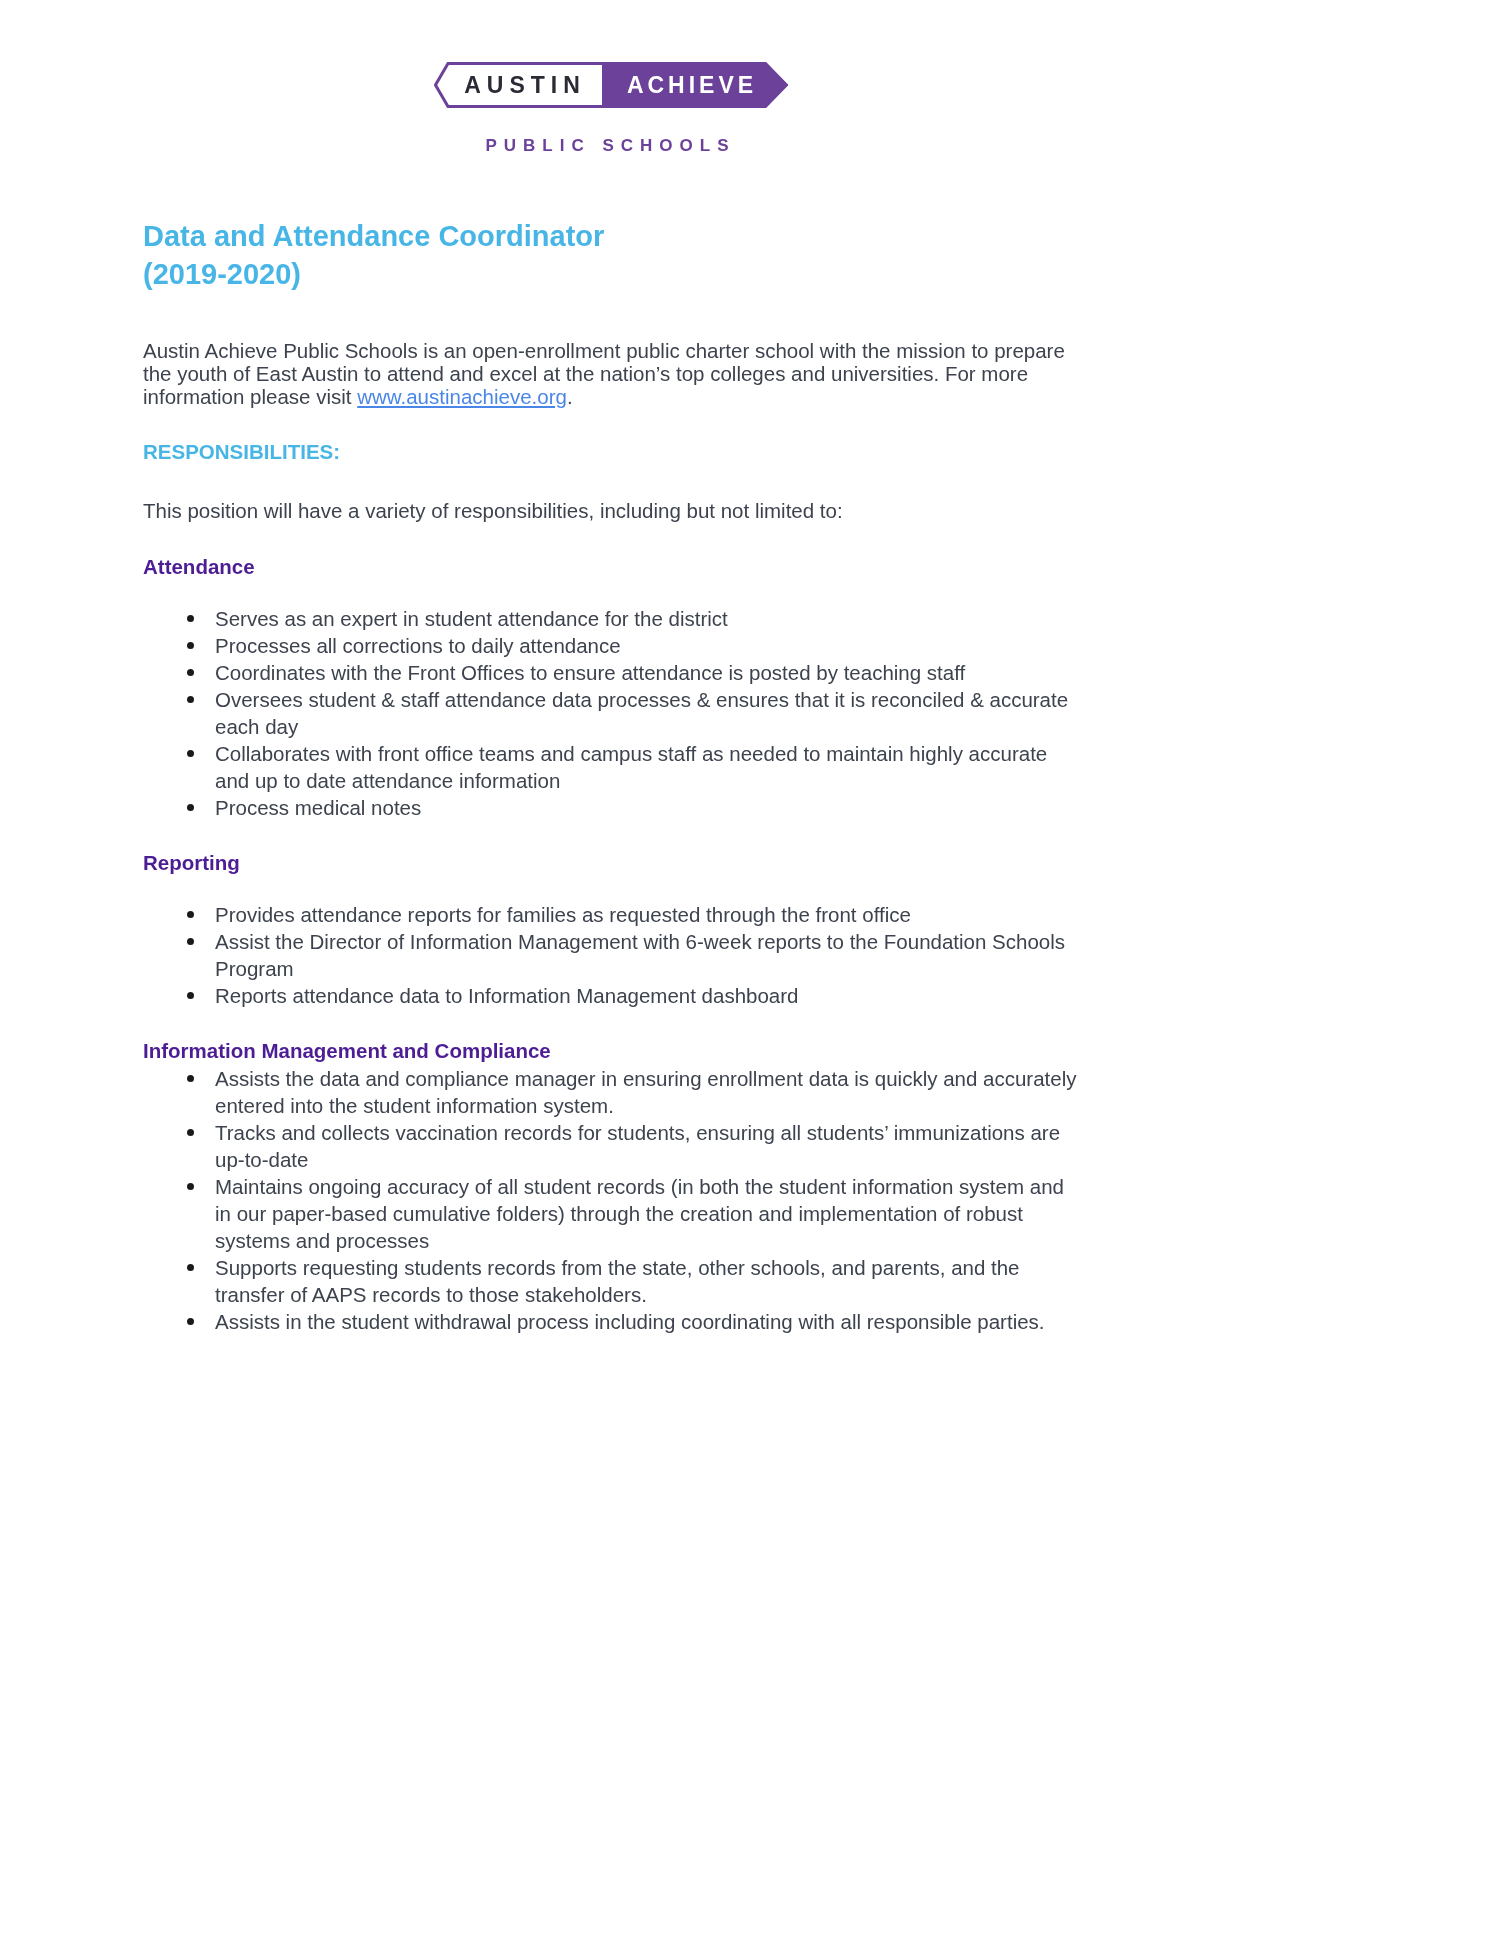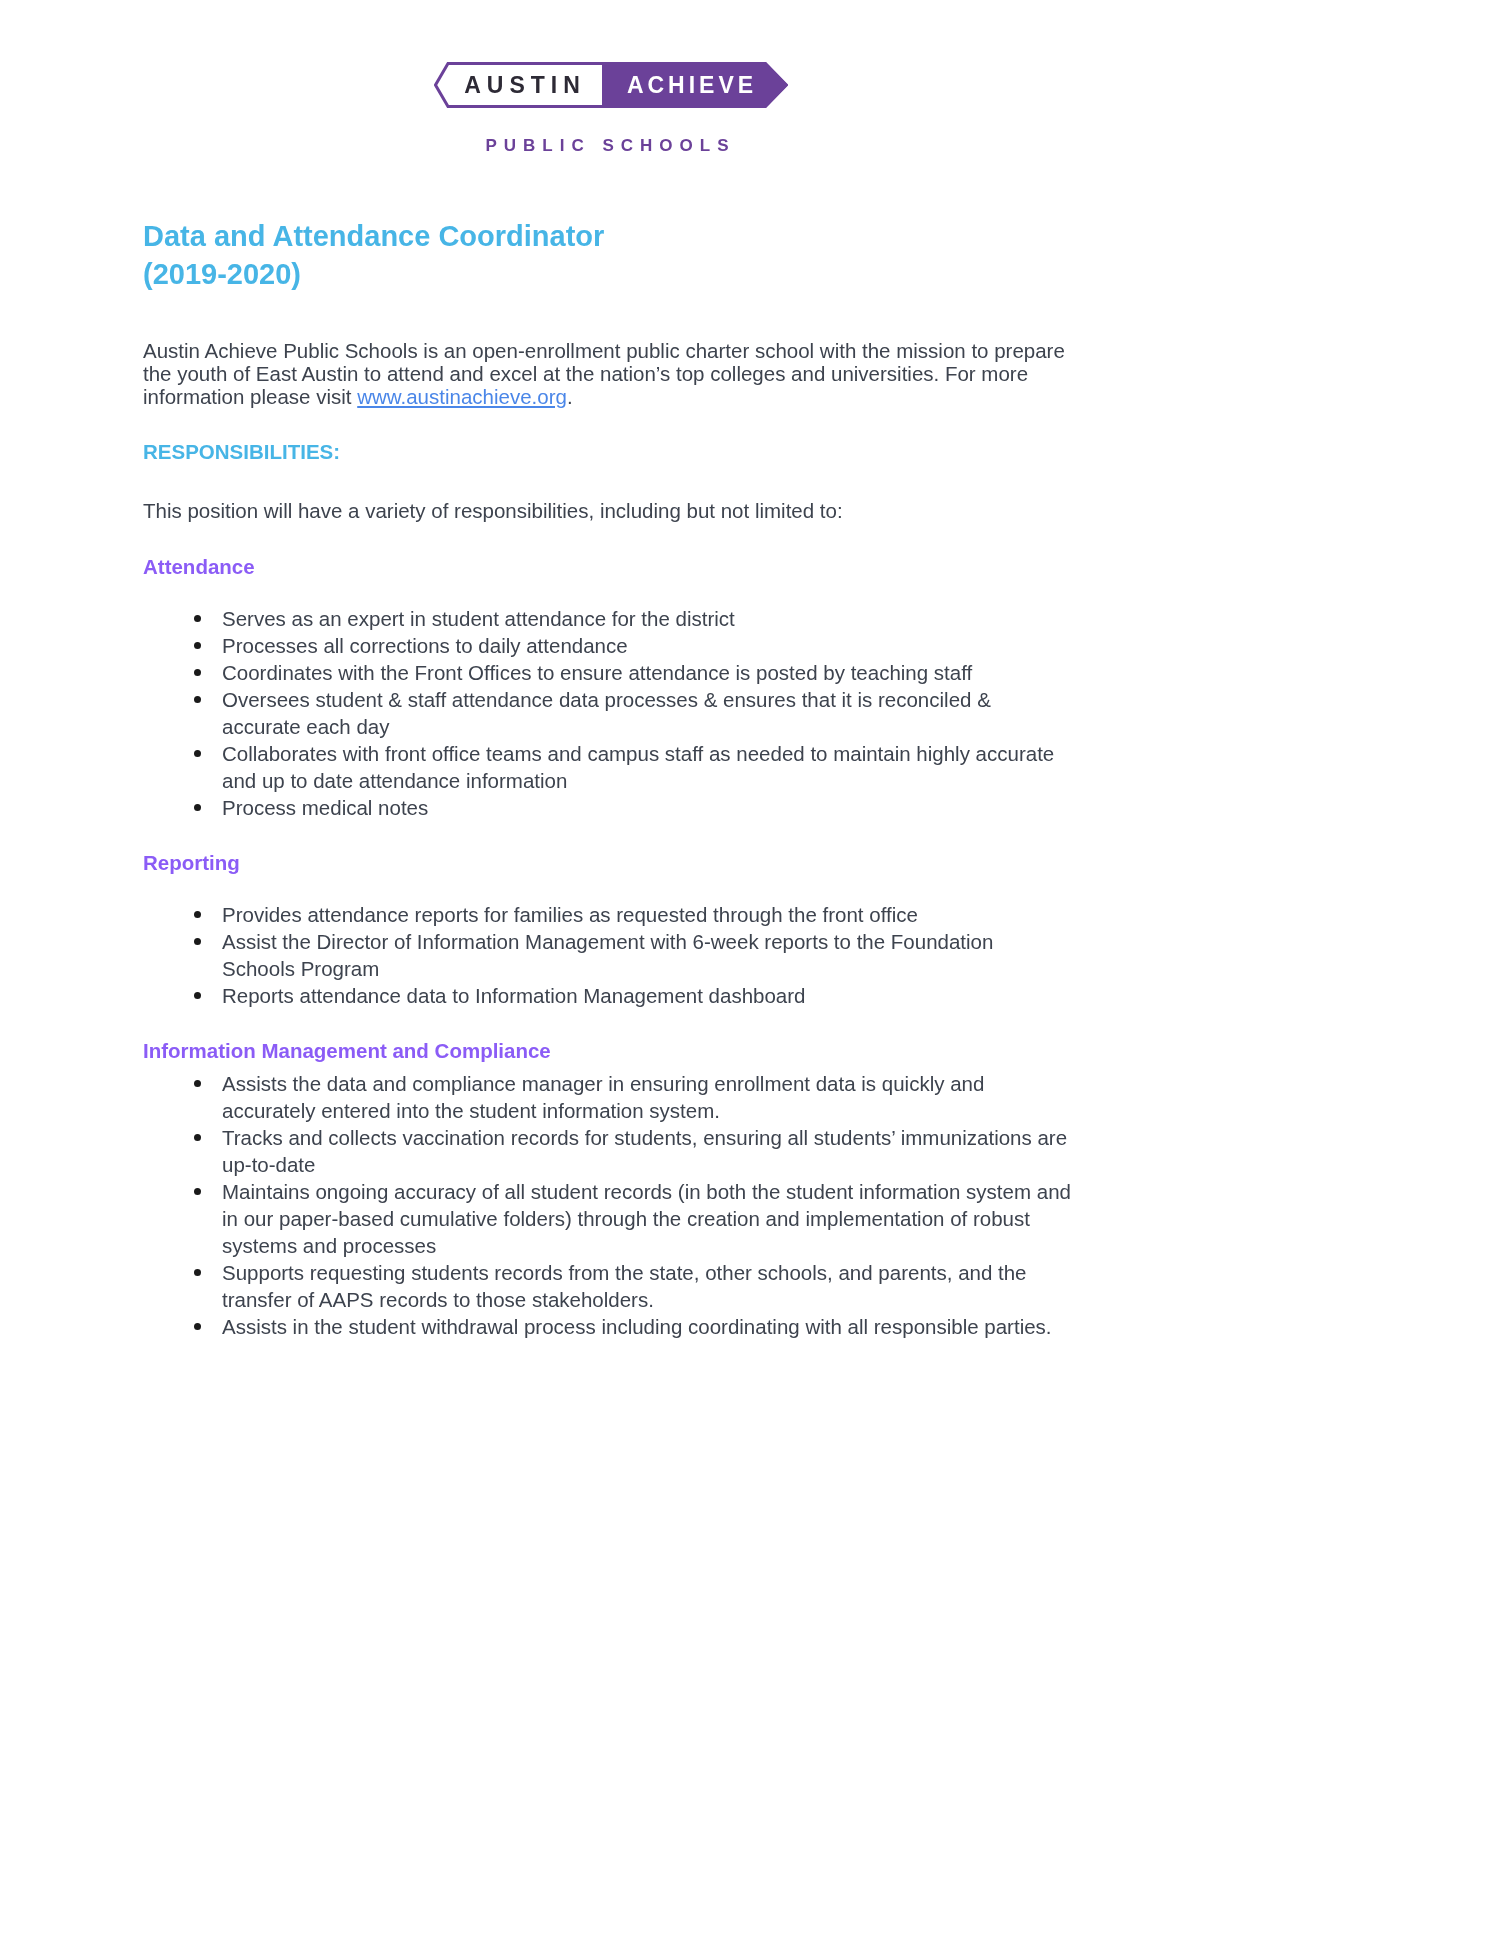--- a/index.html
+++ b/index.html
@@ -56,27 +56,27 @@
     font-weight: 700;
     color: #47b5e6;
   }
   .resp-intro { margin: 0 0 28px 0; font-size: 20.5px; line-height: 29px; }
 
   
   .section-heading {
     margin: 30px 0 26px 0;
     font-size: 20.5px;
     font-weight: 700;
-    color: #8b5cf6;
+    color: #4c1d95;
   }
   section.tight .section-heading { margin-bottom: 2px; }
 
   ul.bullets {
     list-style: none;
-    margin: 7px; padding: 0;
+    margin: 0; padding: 0;
     font-size: 20.5px;
     line-height: 27px;
   }
   ul.bullets li { position: relative; padding-left: 72px; }
   ul.bullets li::before {
     content: "";
     position: absolute;
     left: 44px; top: 10px;
     width: 7px; height: 7px;
     border-radius: 50%;

